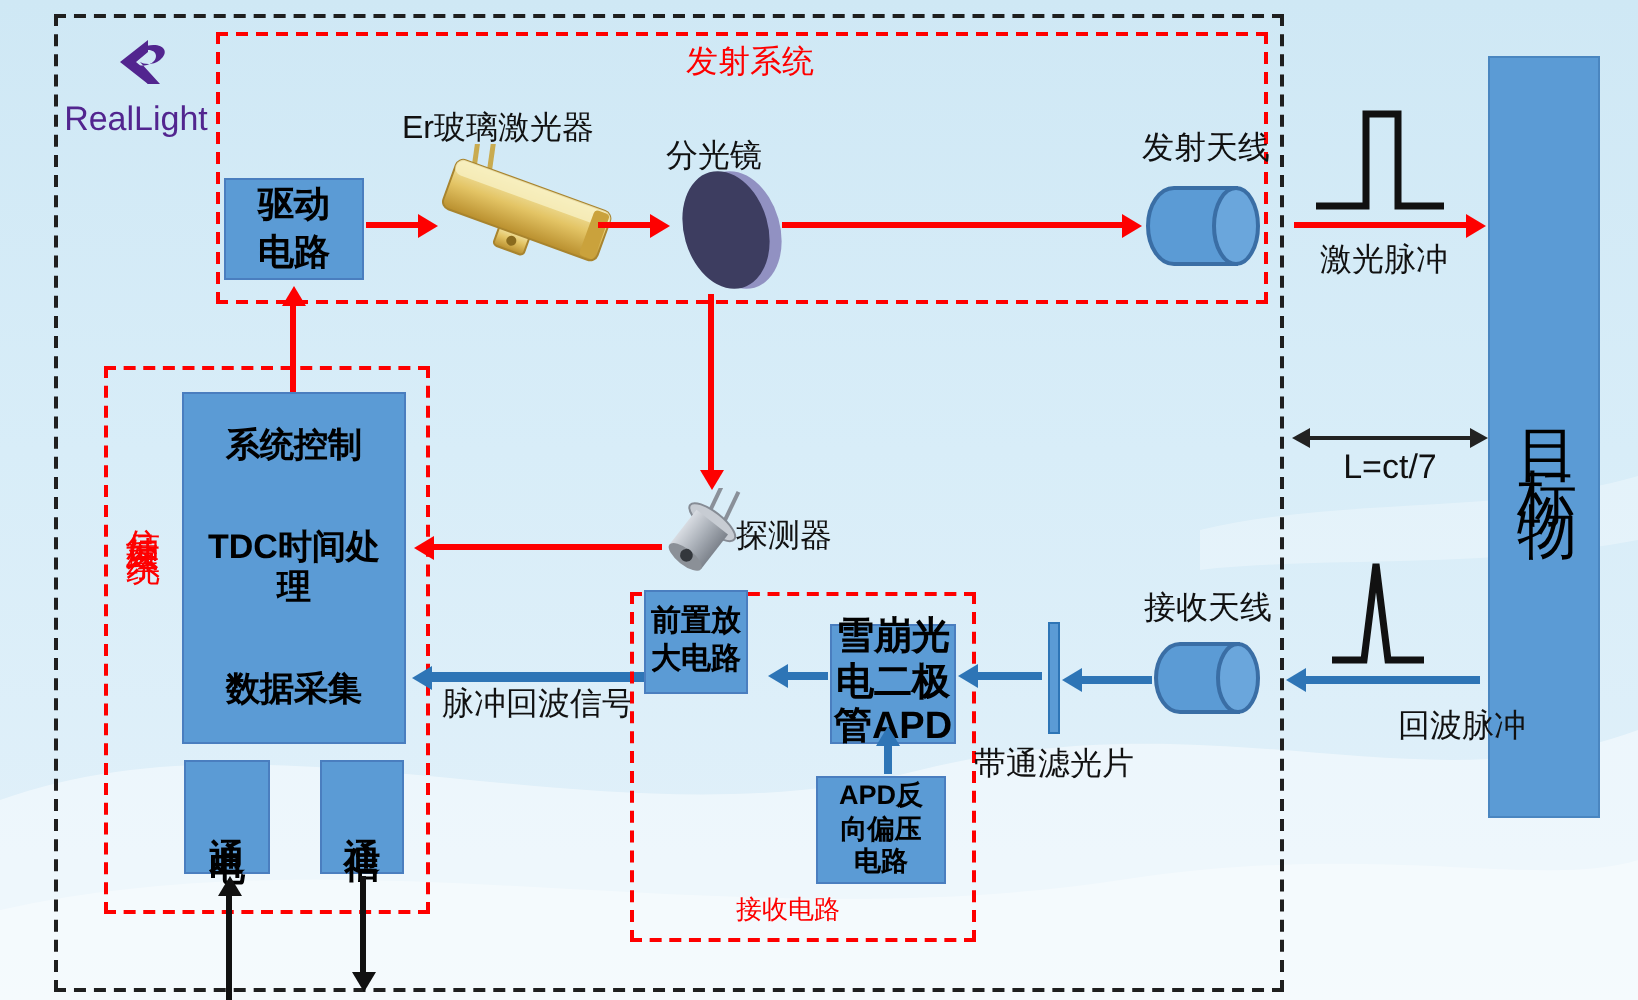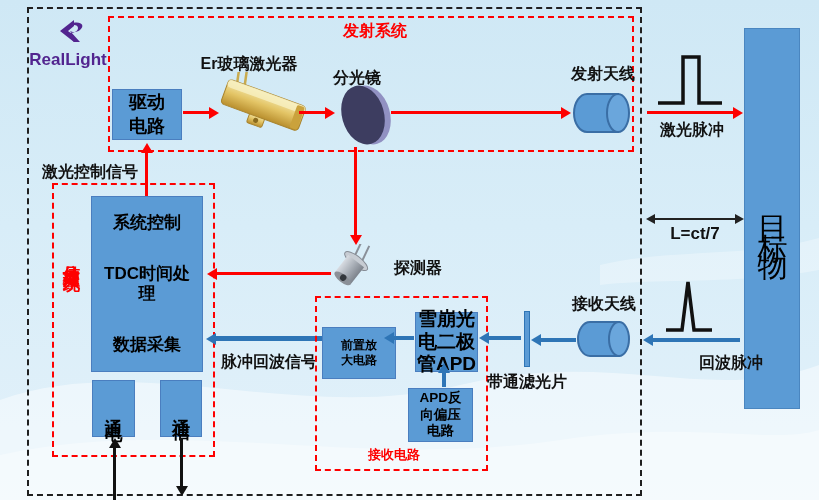--- a/index.html
+++ b/index.html
@@ -5,21 +5,21 @@
   html,body { margin:0; padding:0; }
   body { font-family: "Liberation Sans", sans-serif; }
   .canvas {
     position:relative; width:819px; height:500px; overflow:hidden;
     background: linear-gradient(180deg,#cfe8f5 0%,#d8edf8 45%,#e3f1fa 100%);
   }
   .bg-waves { position:absolute; left:0; top:0; width:819px; height:500px; pointer-events:none; }
   .abs { position:absolute; }
   .dashed-black { border:2px dashed #1f1f1f; box-sizing:border-box; }
   .dashed-red { border:2px dashed #fe0000; box-sizing:border-box; }
-  .lbl { position:absolute; color:#111; font-weight:700; font-size:16px; white-space:nowrap; }
+  .lbl { position:absolute; color:#111; font-weight:400; font-size:16px; white-space:nowrap; }
   .lbl.red { color:#fe0000; }
   .bluebox {
     position:absolute; background:#5b9bd5; border:1.5px solid #4a7ebf; box-sizing:border-box;
     color:#000000; font-weight:700; display:flex; align-items:center; justify-content:center;
     text-align:center; white-space:pre-line;
   }
   .vtext { writing-mode:vertical-rl; text-orientation:upright; }
   
   .ar { position:absolute; background:currentColor; }
   .ar-h { height:3px; }
@@ -106,21 +106,20 @@
   <div class="ar ar-h head-r" style="left:647px; top:111px; width:86px; color:#fe0000;"></div>
   <div class="ar ar-v head-u" style="left:145px; top:153px; height:43px; color:#fe0000;"></div>
   <div class="ar ar-v head-d" style="left:354px; top:147px; height:88px; color:#fe0000;"></div>
   <div class="ar ar-h head-l" style="left:217px; top:272px; width:114px; color:#fe0000;"></div>
 
   <svg class="abs" style="left:656px; top:53px;" width="70" height="54" viewBox="0 0 70 54">
     <polyline points="2,50 27,50 27,4 43,4 43,50 66,50" fill="none" stroke="#111" stroke-width="3.5"></polyline>
   </svg>
   <div class="lbl" style="left:656px; top:120px; width:72px; text-align:center;">激光脉冲</div>
 
-  <div class="lbl" style="left:42px; top:162px;">激光控制信号</div>
 
   <div class="ar dbl" style="left:655px; top:218px; width:80px;"></div>
   <div class="lbl" style="left:653px; top:224px; width:84px; text-align:center; font-size:17px;">L=ct/7</div>
 
   <div class="bluebox" style="left:744px; top:28px; width:56px; height:381px; border-color:#4a86c0;">
     <span class="vtext" style="font-size:30px; font-weight:400; letter-spacing:18px;">目标物</span>
   </div>
 
   <div class="abs dashed-red" style="left:52px; top:183px; width:163px; height:274px;"></div>
   <div class="lbl red vtext" style="left:60px; top:251px; font-size:17px; letter-spacing:2px;">信号处理系统</div>
@@ -153,29 +152,29 @@
     </defs>
     <g transform="rotate(38 22 24)">
       <line x1="17" y1="14" x2="13" y2="-4" stroke="#8a9099" stroke-width="2"></line>
       <line x1="26" y1="14" x2="22" y2="-4" stroke="#8a9099" stroke-width="2"></line>
       <ellipse cx="21" cy="16" rx="14" ry="5" fill="#c7ccd3" stroke="#868c95" stroke-width="1"></ellipse>
       <path d="M11,16 H31 V38 H11 Z" fill="url(#metal)"></path>
       <ellipse cx="21" cy="38" rx="10" ry="4" fill="#8b9097"></ellipse>
       <circle cx="21" cy="37" r="3.2" fill="#33373c"></circle>
     </g>
   </svg>
-  <div class="lbl" style="left:394px; top:258px;">探测器</div>
+  <div class="lbl" style="left:368px; top:258px;">探测器</div>
 
   <div class="ar ar-h xthick head-l" style="left:216px; top:336px; width:106px; color:#2e75b6;"></div>
-  <div class="lbl" style="left:221px; top:342px;margin-top:10px;">脉冲回波信号</div>
+  <div class="lbl" style="left:221px; top:342px;">脉冲回波信号</div>
 
   <div class="abs dashed-red" style="left:315px; top:296px; width:173px; height:175px;"></div>
   <div class="lbl red" style="left:368px; top:446px; font-size:13px;">接收电路</div>
 
-  <div class="bluebox" style="left:322px; top:327px; width:74px; height:52px; font-size:12px; line-height:1.25;">前置放
+  <div class="bluebox" style="left:322px; top:295px; width:52px; height:52px; font-size:15px; line-height:1.25;">前置放
 大电路</div>
   <div class="bluebox" style="left:415px; top:312px; width:63px; height:60px; font-size:19px; line-height:1.2;">雪崩光
 电二极
 管APD</div>
   <div class="bluebox" style="left:408px; top:388px; width:65px; height:54px; font-size:13.5px; line-height:1.25;">APD反
 向偏压
 电路</div>
 
   <div class="ar ar-h thick head-l" style="left:394px; top:336px; width:20px; color:#2e75b6;"></div>
   <div class="ar ar-v head-u" style="left:442px; top:373px; height:14px; width:4px; color:#2e75b6;"></div>

